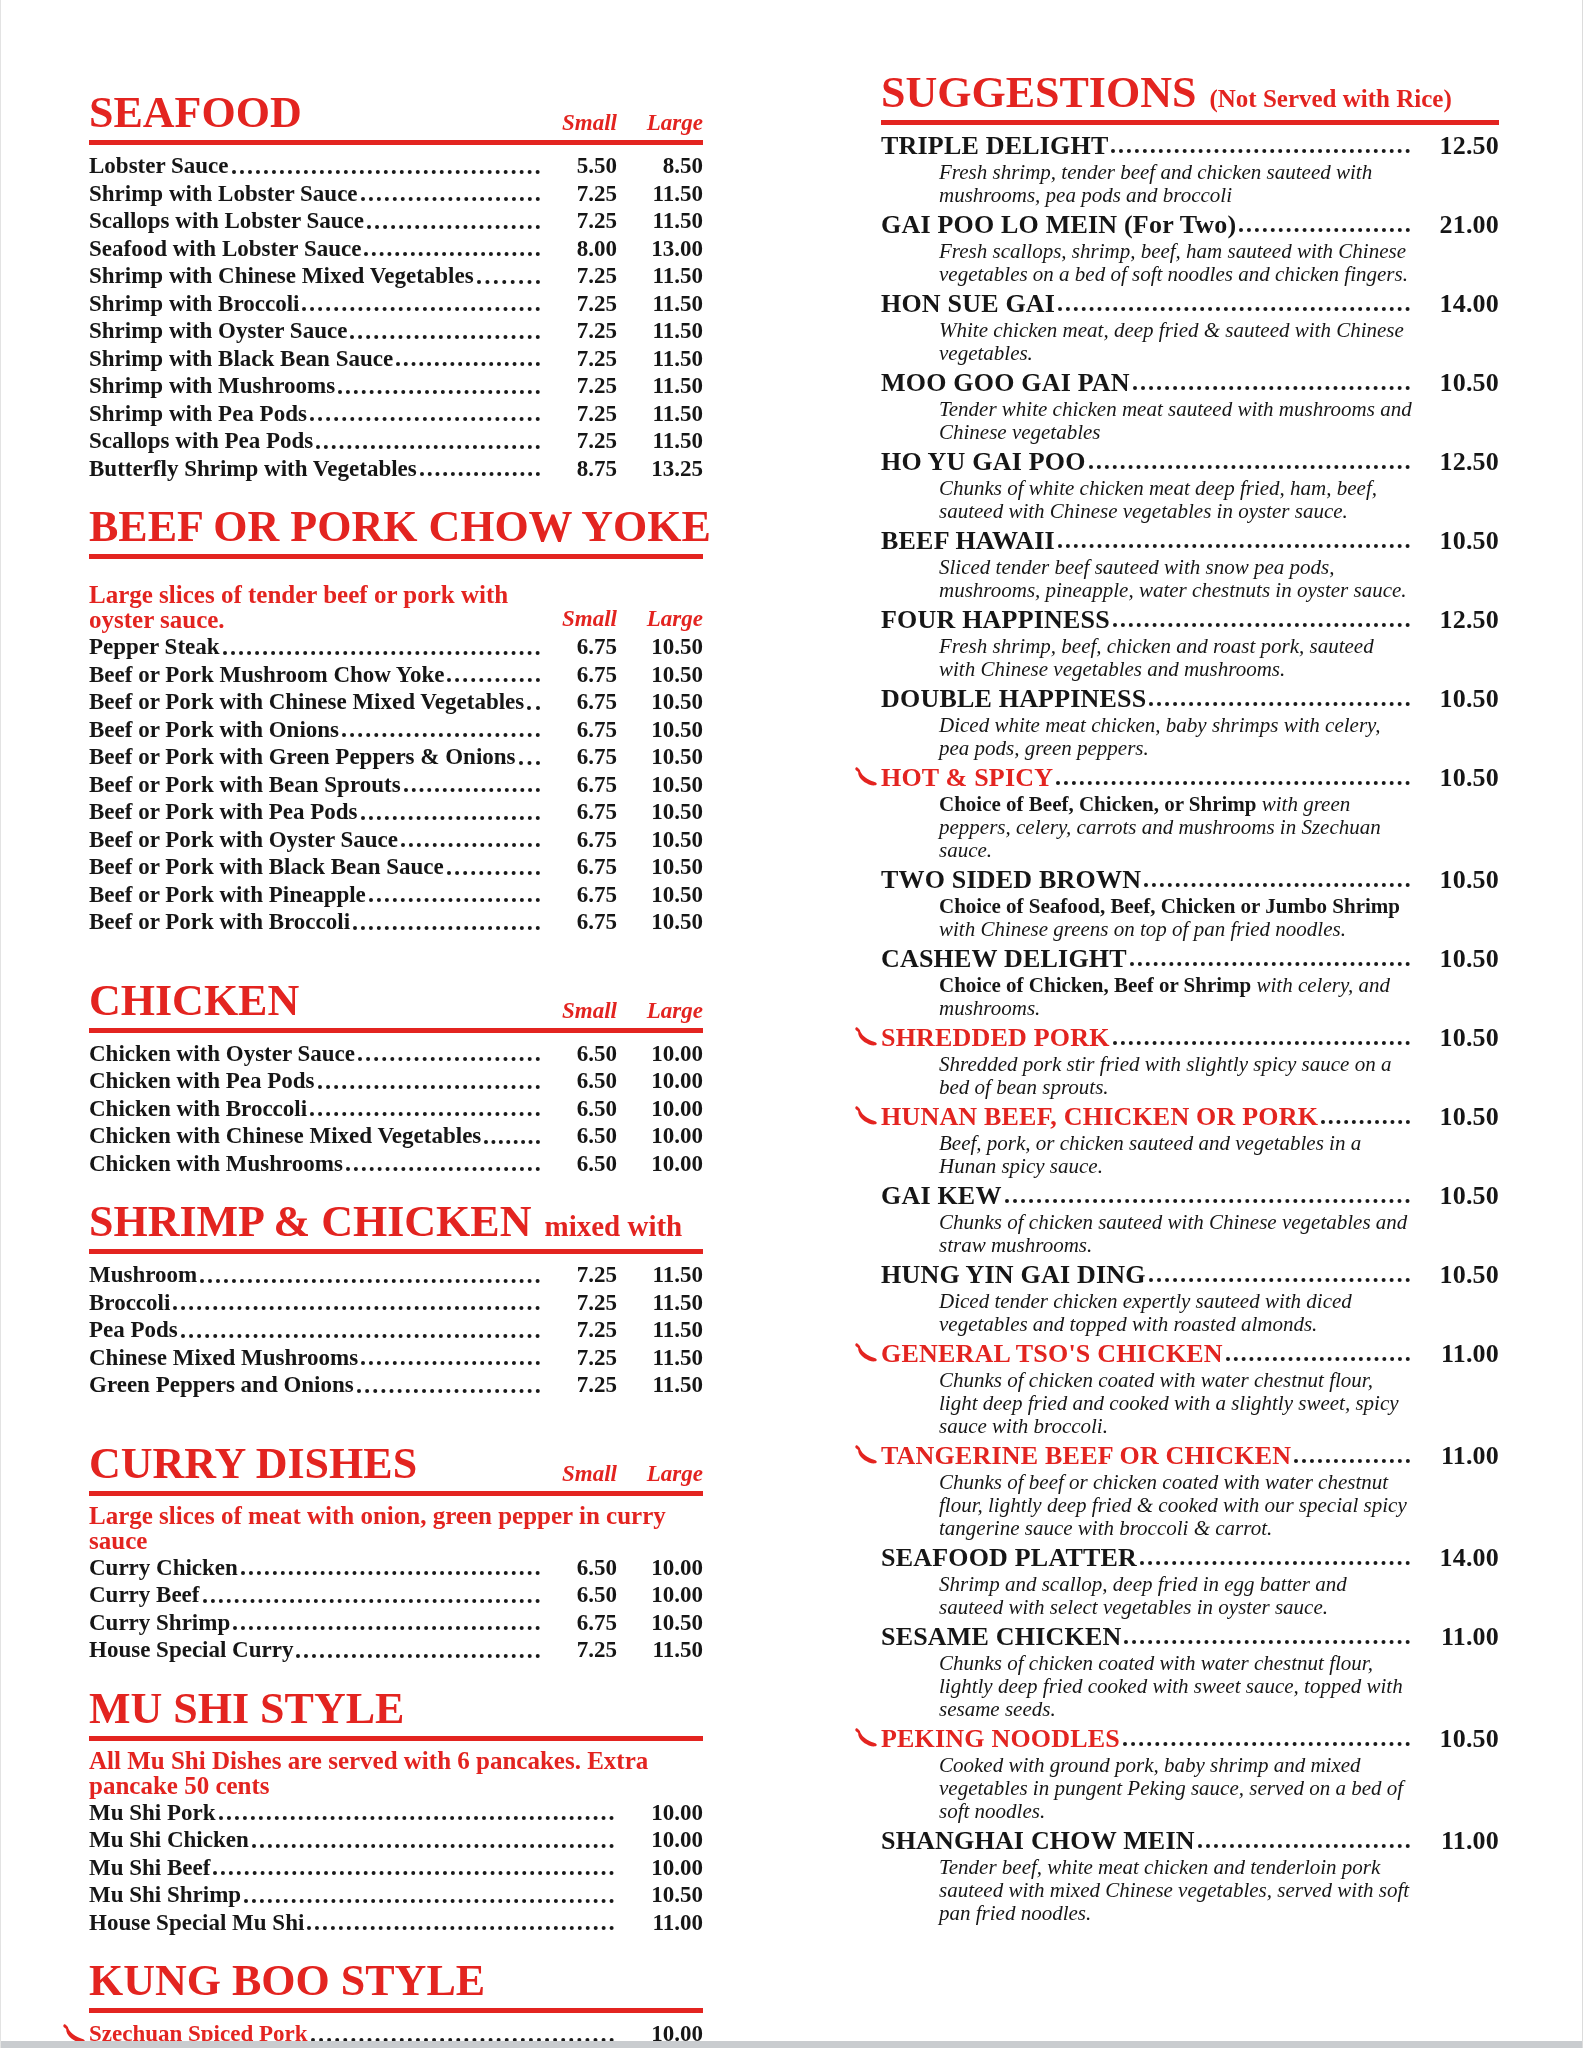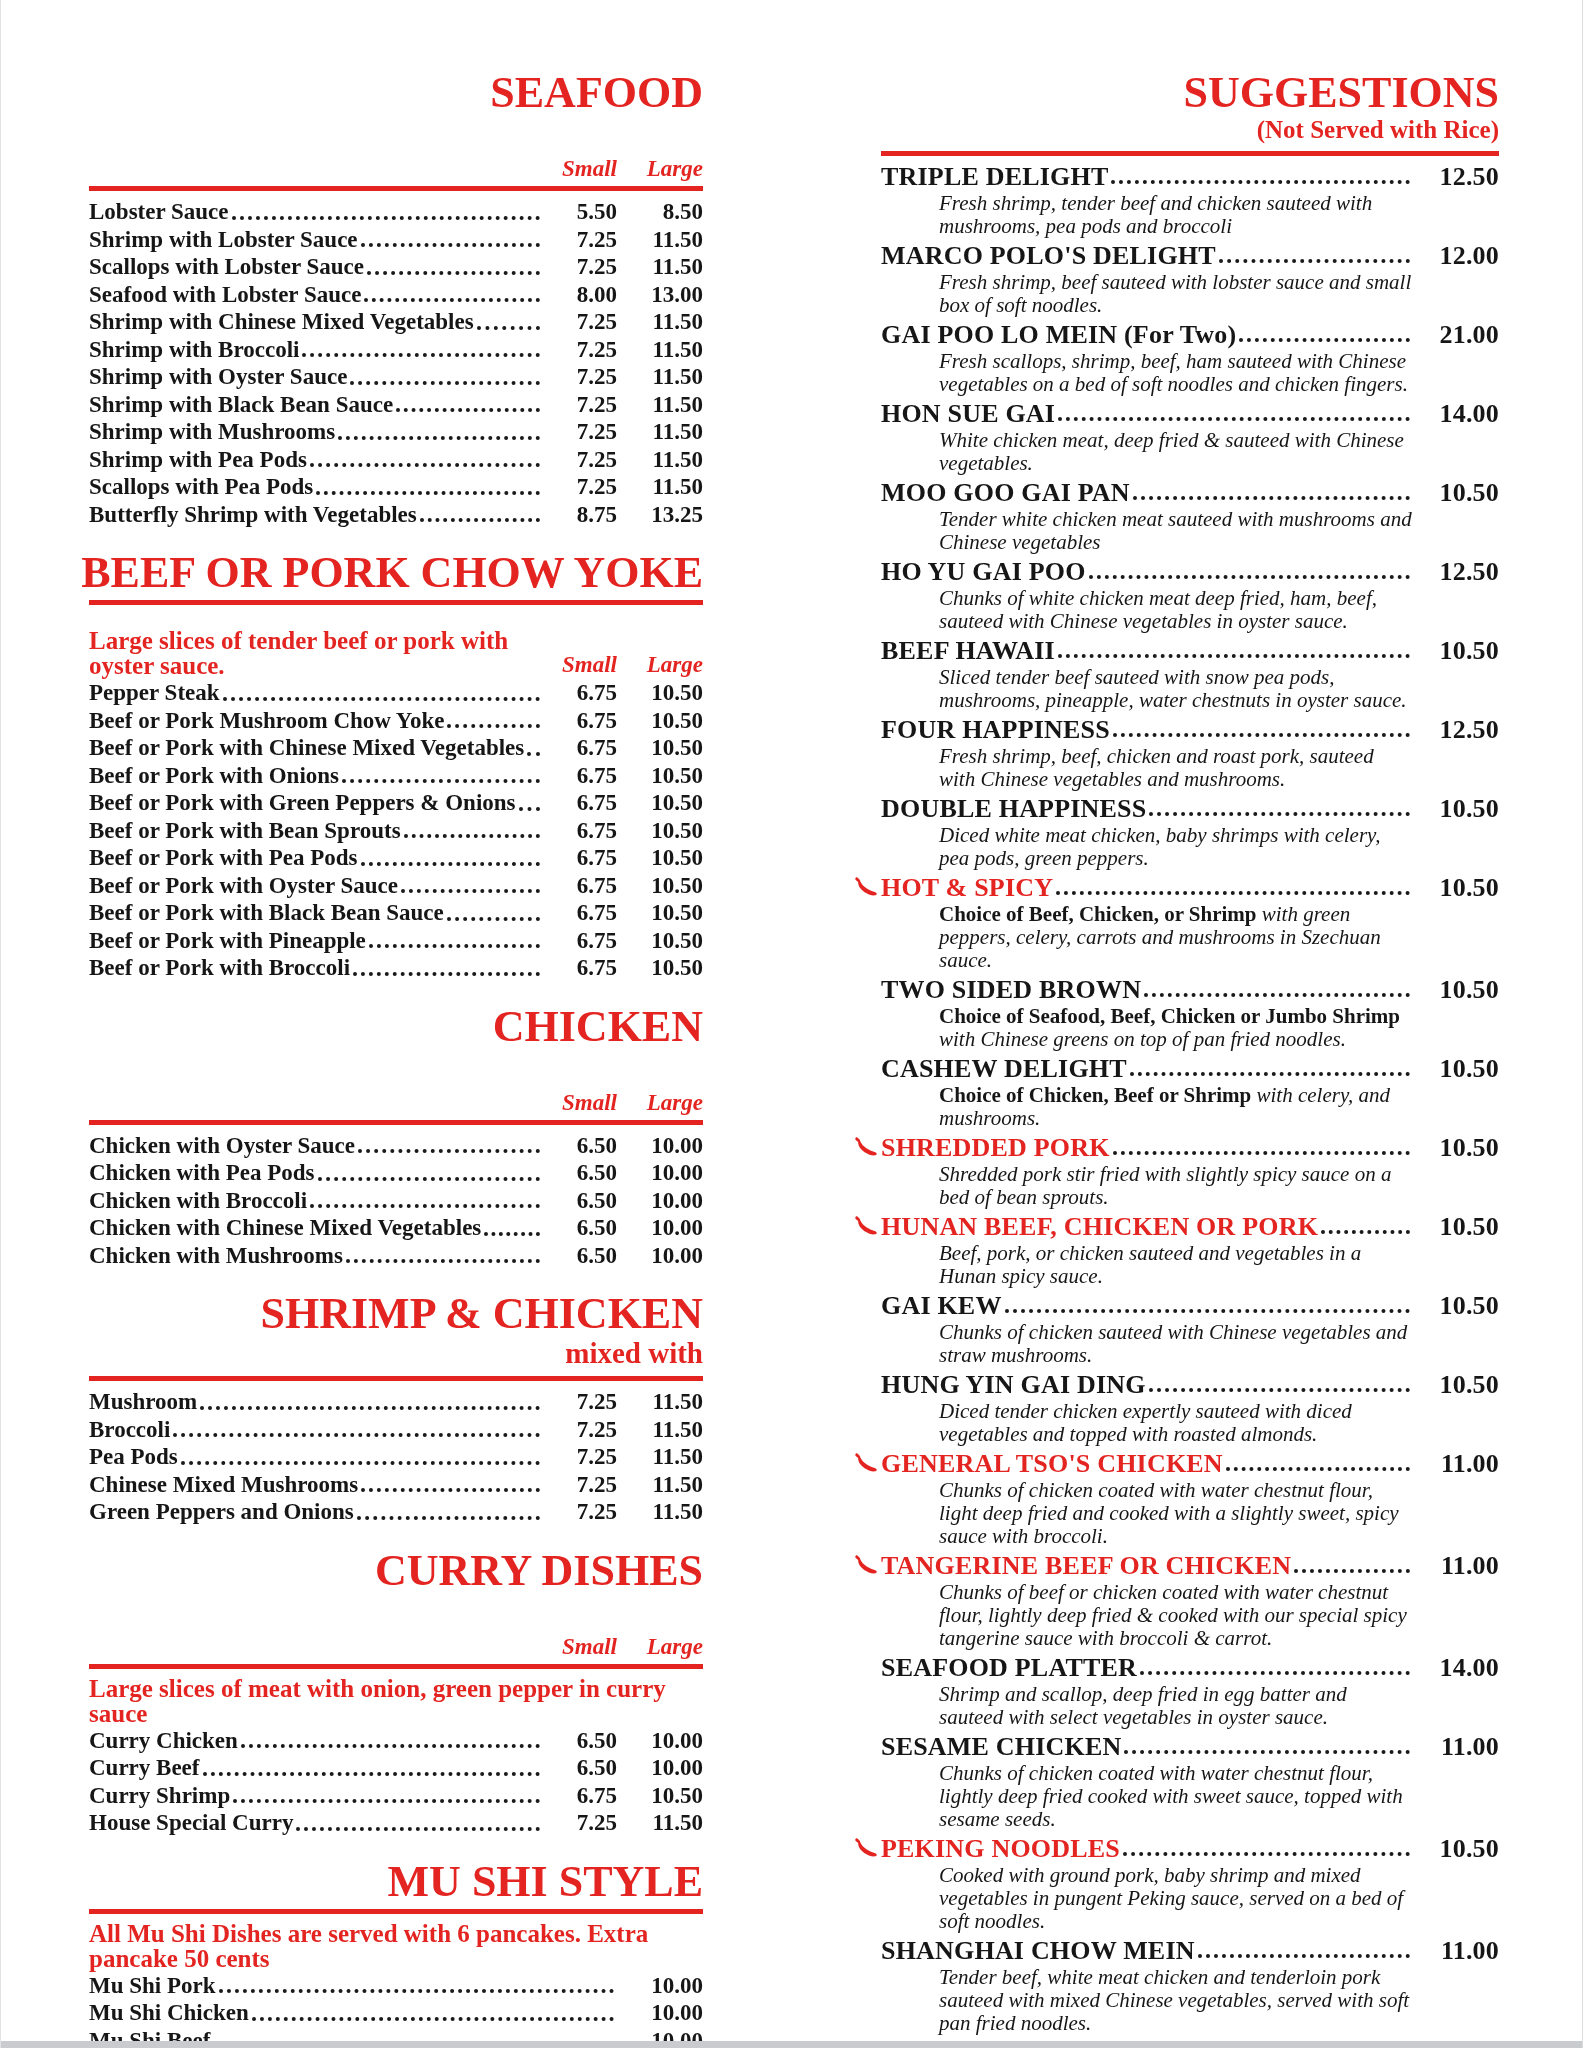--- a/index.html
+++ b/index.html
@@ -13,21 +13,21 @@
   }
   .page{position:absolute;inset:0;background:#fff;
     border-left:1px solid #e3e3e3;border-right:1px solid #dcdcdc;}
   .bottom-edge{position:absolute;left:0;right:0;bottom:0;height:7px;background:#c9cccf;}
 
   .col{position:absolute;top:70px;}
   .col-left{left:88px;width:614px;}
   .col-right{left:880px;width:618px;}
 
   .sec{margin-bottom:22px;}
-  .sec-head{display:flex;align-items:flex-end;flex-direction:column;}
+  .sec-head{display:flex;align-items:flex-end;}
   .sec-title{
     margin:0;color:var(--red);font-weight:bold;font-size:44px;line-height:46px;
     letter-spacing:0px;white-space:nowrap;
   }
   .title-suffix{color:var(--red);font-weight:bold;font-size:29px;margin-left:13px;margin-bottom:2px;white-space:nowrap;}
   .sec-note{color:var(--red);font-weight:bold;font-size:25px;margin-left:13px;margin-bottom:3px;white-space:nowrap;}
   .col-heads{margin-left:auto;display:flex;align-items:flex-end;}
   .ch{color:var(--red);font-style:italic;font-weight:bold;font-size:23px;text-align:right;}
   .ch.small{width:76px;margin-top:40px;}
   .ch.large{width:86px;}
@@ -455,28 +455,20 @@
         <div class="sg-item">
           <div class="sg-row">
             <span class="nm">TRIPLE DELIGHT</span>
             <span class="leader"></span>
             <span class="pr">12.50</span>
           </div>
           <div class="sg-desc"><span class="rest">Fresh shrimp, tender beef and chicken sauteed with mushrooms, pea pods and broccoli</span></div>
         </div>
         <div class="sg-item">
           <div class="sg-row">
-            <span class="nm">MARCO POLO'S DELIGHT</span>
-            <span class="leader"></span>
-            <span class="pr">12.00</span>
-          </div>
-          <div class="sg-desc"><span class="rest">Fresh shrimp, beef sauteed with lobster sauce and small box of soft noodles.</span></div>
-        </div>
-        <div class="sg-item">
-          <div class="sg-row">
             <span class="nm">GAI POO LO MEIN (For Two)</span>
             <span class="leader"></span>
             <span class="pr">21.00</span>
           </div>
           <div class="sg-desc"><span class="rest">Fresh scallops, shrimp, beef, ham sauteed with Chinese vegetables on a bed of soft noodles and chicken fingers.</span></div>
         </div>
         <div class="sg-item">
           <div class="sg-row">
             <span class="nm">HON SUE GAI</span>
             <span class="leader"></span>

